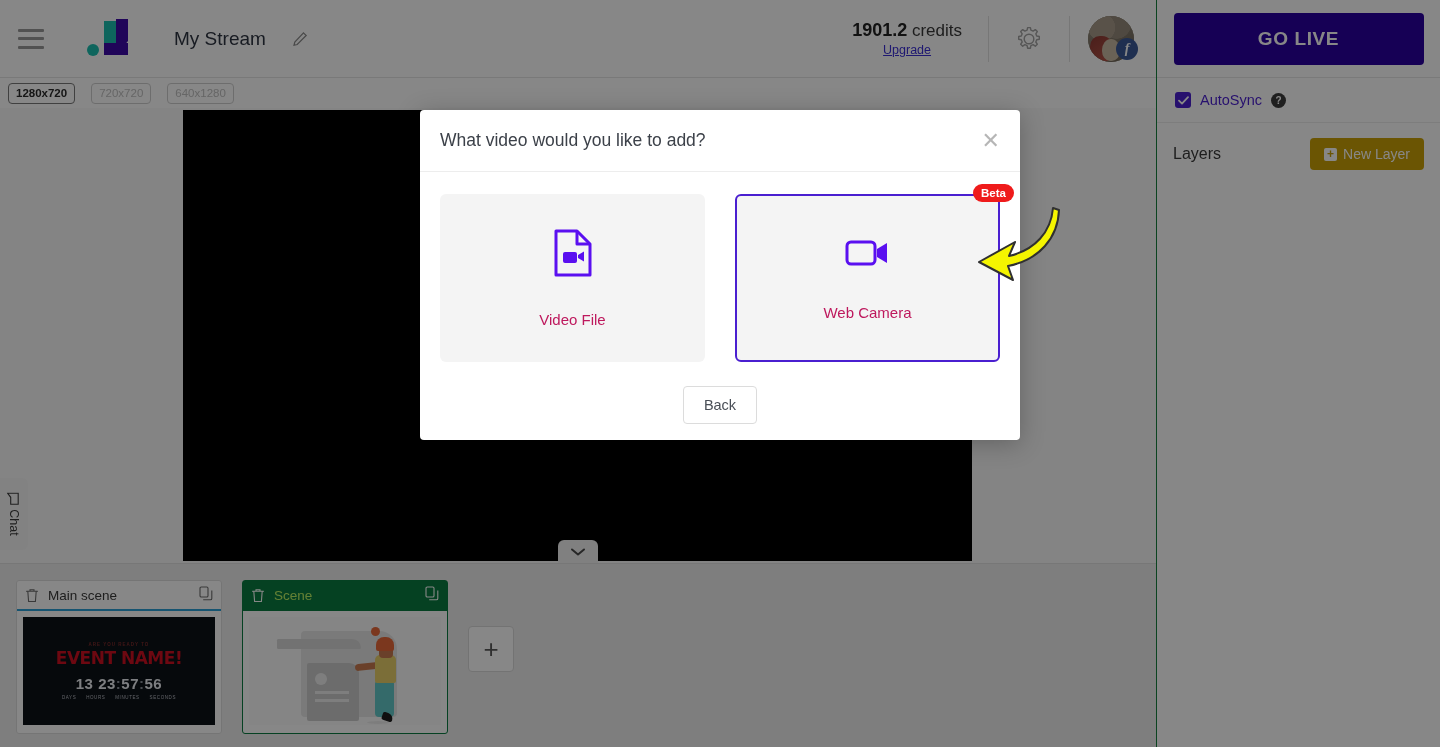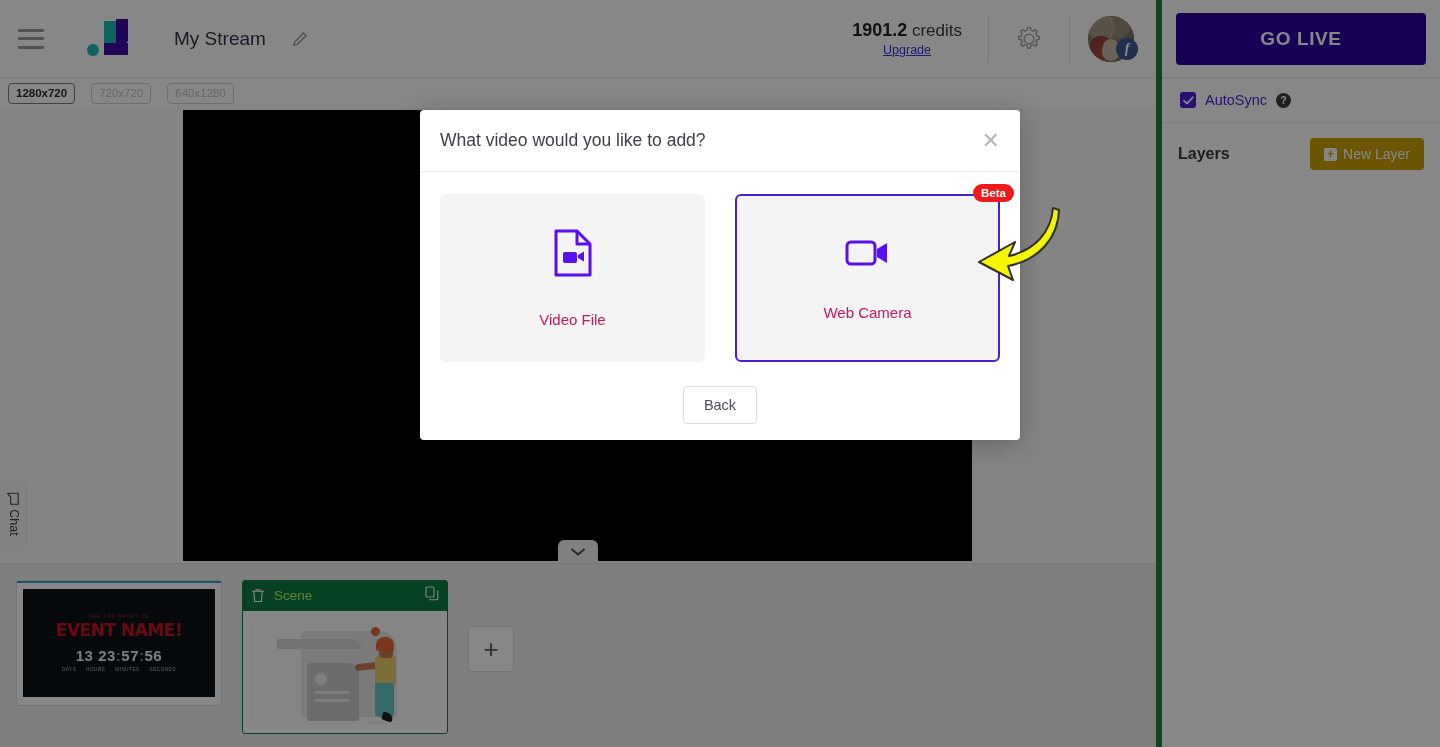--- a/index.html
+++ b/index.html
@@ -147,37 +147,37 @@
   .il-shadow { position: absolute; left: 118px; top: 104px; width: 22px; height: 3px;
     background: #ededed; border-radius: 50%; }
 
   .add-scene { width: 46px; height: 46px; margin-top: 46px; border: 1px solid #d9d9d9;
     border-radius: 4px; background: #fff; display: flex; align-items: center;
     justify-content: center; font-size: 26px; color: #5a5a5a; cursor: pointer;
     font-weight: 300; }
 
   
   .right-panel { position: absolute; right: 0; top: 0; width: 284px; height: 747px;
-    background: #ffffff; border-left: 6px solid #15803d; }
+    background: #ffffff; border-left: 1px solid #15803d; }
   .golive-wrap { height: 78px; display: flex; align-items: center; justify-content: center;
     border-bottom: 1px solid #e6e6e6; }
   .golive-btn { width: 250px; height: 52px; background: #2b00a0; color: #fff;
     border: none; border-radius: 4px; font-size: 19px; font-weight: bold;
     letter-spacing: 0.6px; cursor: pointer; font-family: "Liberation Sans", sans-serif; }
   .autosync-row { height: 45px; display: flex; align-items: center; padding-left: 18px;
     gap: 9px; border-bottom: 1px solid #ececec; }
   .cbox { width: 16px; height: 16px; background: #4a1fd0; border-radius: 3px;
     display: flex; align-items: center; justify-content: center; cursor: pointer; }
   .autosync-label { font-size: 14.5px; color: #4a1fd0; }
   .help-icon { width: 15px; height: 15px; border-radius: 50%; background: #3c3c3c;
     color: #fff; font-size: 10px; display: flex; align-items: center;
     justify-content: center; cursor: pointer; font-weight: bold; }
   .layers-row { height: 62px; display: flex; align-items: center; padding: 0 16px;
     justify-content: space-between; }
-  .layers-label { font-size: 16px; color: #3a3a3a; font-weight: bold; }
+  .layers-label { font-size: 16px; color: #3a3a3a; }
   .newlayer-btn { background: #caa006; color: #fff; border: none; border-radius: 4px;
     height: 32px; padding: 0 14px; font-size: 14px; cursor: pointer; display: flex;
     align-items: center; gap: 6px; font-family: "Liberation Sans", sans-serif; }
   .plus-sq { width: 13px; height: 13px; background: #fff; color: #caa006; border-radius: 2px;
     font-size: 12px; font-weight: bold; display: flex; align-items: center;
     justify-content: center; line-height: 1; }
 
   
   .dim-overlay { position: absolute; inset: 0; background: rgba(0,0,0,0.47); }
 
@@ -294,20 +294,32 @@
         <svg width="13" height="13" viewBox="0 0 13 13">
           <path d="M1 1.5 h11 v7.5 h-7 l-4 3 v-3 z" fill="none" stroke="#3c3c3c" stroke-width="1.1"></path>
         </svg>
         <span>Chat</span>
       </div>
     </div>
 
     <div class="scenes-strip">
 
       <div class="scene-card">
+        <div class="scene-head">
+          <svg width="14" height="15" viewBox="0 0 14 15">
+            <path d="M1.5 3.2 h11 M5 3.2 v-1.4 h4 v1.4 M2.8 3.2 l.8 10.3 h6.8 l.8-10.3" fill="none" stroke="#6c6c6c" stroke-width="1.1" stroke-linecap="round"></path>
+          </svg>
+          <span class="scene-name">Main scene</span>
+          <span class="scene-copy">
+            <svg width="14" height="15" viewBox="0 0 14 15">
+              <rect x="1" y="1" width="8" height="10" rx="1.3" fill="none" stroke="#6c6c6c" stroke-width="1.1"></rect>
+              <path d="M4.2 13.8 h7.3 a1.3 1.3 0 0 0 1.3-1.3 V4.4" fill="none" stroke="#6c6c6c" stroke-width="1.1"></path>
+            </svg>
+          </span>
+        </div>
         <div class="scene-underline"></div>
         <div class="scene-thumb">
           <div class="cd">
             <div class="cd-sub">ARE YOU READY TO</div>
             <div class="cd-title">EVENT NAME!</div>
             <div class="cd-nums">
               <span>13</span>
               <span>23</span><span class="sep">:</span><span>57</span><span class="sep">:</span><span>56</span>
             </div>
             <div class="cd-labels">

